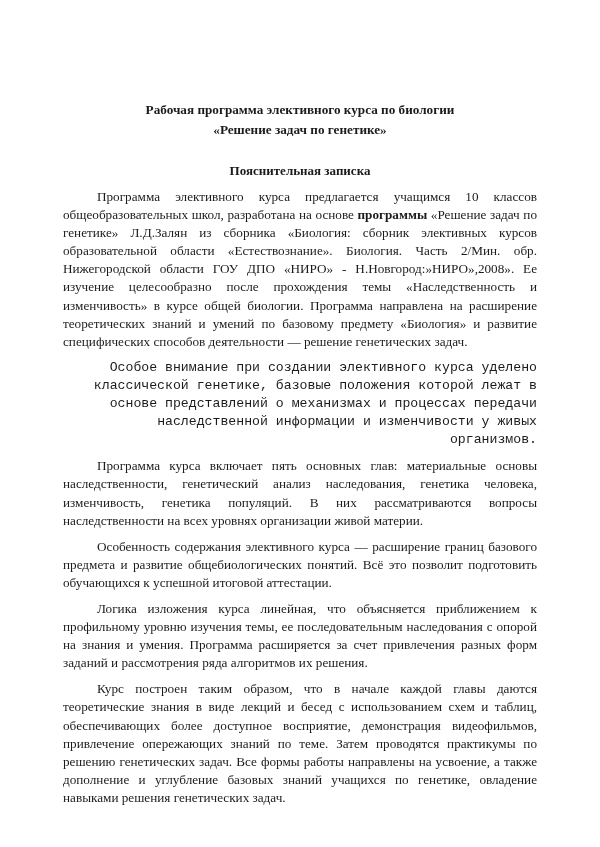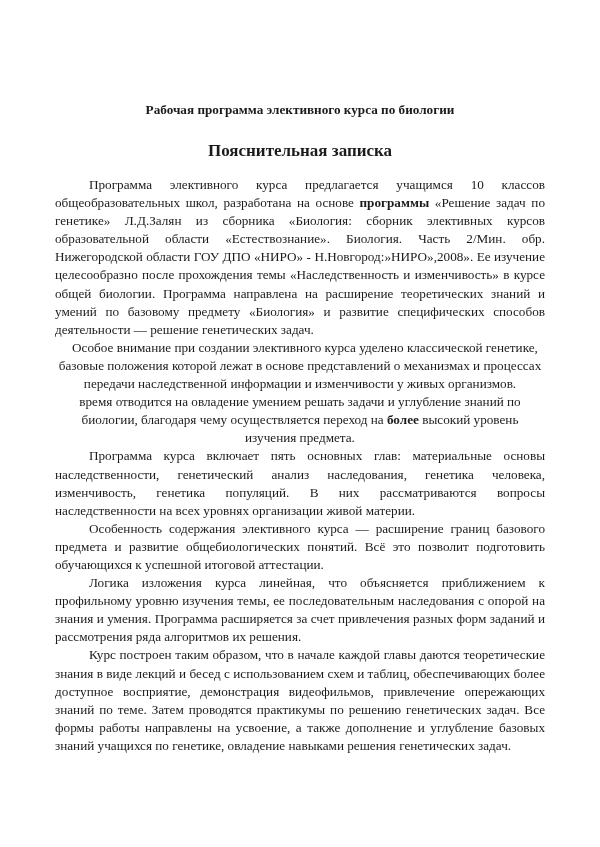--- a/index.html
+++ b/index.html
@@ -32,59 +32,60 @@
   .doc-subtitle {
     text-align: center;
     font-weight: bold;
     font-size: 13.2px;
     line-height: 20px;
     margin: 0;
   }
   .section-heading {
     text-align: center;
     font-weight: bold;
-    font-size: 17px;
+    font-size: 13px;
     line-height: 18px;
-    margin: 22px 0 16px 0;
+    margin: 22px 0 8px 0;
   }
   p.para {
     font-size: 13.2px;
     line-height: 18.1px;
-    margin: 0;
+    margin: 8px;
     text-align: justify;
     text-justify: inter-word;
     hyphens: none;
   }
   p.para.indent {
     text-indent: 34px;
   }
   p.para.indent-small {
     text-indent: 10px;
   }
   p.para.left {
-    text-align: center;
+    text-align: right;
+    font-family: Liberation Mono, monospace;
   }
   .b { font-weight: bold; }
 </style>
 </head>
 <body>
 
 <div class="page">
 
   <h1 class="doc-title">Рабочая программа элективного курса по биологии</h1>
 
+  <h1 class="doc-subtitle">«Решение задач по генетике»</h1>
 
   <h2 class="section-heading">Пояснительная записка</h2>
 
   <p class="para indent"><span>Программа элективного курса предлагается учащимся 10 классов общеобразовательных школ, разработана на основе </span><span class="b">программы</span><span> «Решение задач по генетике» Л.Д.Залян из сборника «Биология: сборник элективных курсов образовательной области «Естествознание». Биология. Часть 2/Мин. обр. Нижегородской области ГОУ ДПО «НИРО» - Н.Новгород:»НИРО»,2008». Ее изучение целесообразно после прохождения темы «Наследственность и изменчивость» в курсе общей биологии. Программа направлена на расширение теоретических  знаний и умений по базовому предмету «Биология» и развитие специфических способов деятельности — решение генетических задач.</span></p>
 
   <p class="para indent-small left">Особое внимание при создании элективного курса уделено классической генетике, базовые положения которой лежат в основе представлений о механизмах и процессах передачи наследственной информации и изменчивости у живых организмов.</p>
 
 
-  <p class="para left"><span>время отводится на овладение умением решать задачи и углубление знаний по биологии, благодаря чему осуществляется переход на </span><span class="b">более</span><span> высокий уровень изучения предмета.</span></p>
 
   <p class="para indent">Программа курса включает пять основных глав: материальные основы наследственности, генетический анализ наследования, генетика человека, изменчивость, генетика популяций. В них рассматриваются вопросы наследственности на всех уровнях организации живой материи.</p>
 
   <p class="para indent">Особенность содержания элективного курса — расширение границ базового предмета и развитие общебиологических понятий. Всё это позволит подготовить обучающихся к успешной итоговой аттестации.</p>
 
   <p class="para indent">Логика изложения курса линейная, что объясняется приближением к профильному уровню изучения темы, ее последовательным наследования с опорой на знания и умения. Программа расширяется за счет привлечения разных форм заданий и рассмотрения ряда алгоритмов их решения.</p>
 
   <p class="para indent">Курс построен таким образом, что в начале каждой главы даются теоретические знания в виде лекций и бесед с использованием схем и таблиц, обеспечивающих более доступное восприятие, демонстрация видеофильмов, привлечение опережающих знаний по теме. Затем проводятся практикумы по решению генетических задач. Все формы работы направлены на усвоение, а также дополнение и углубление базовых знаний учащихся по генетике, овладение навыками решения генетических задач.</p>
 
 </div>

